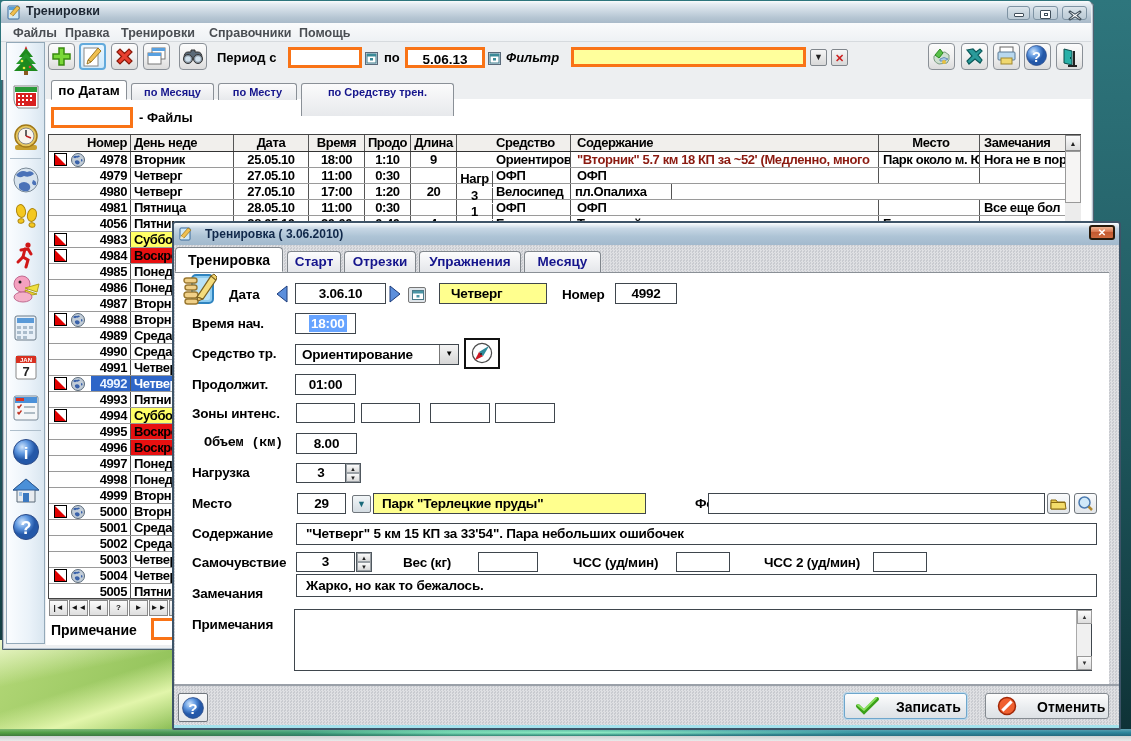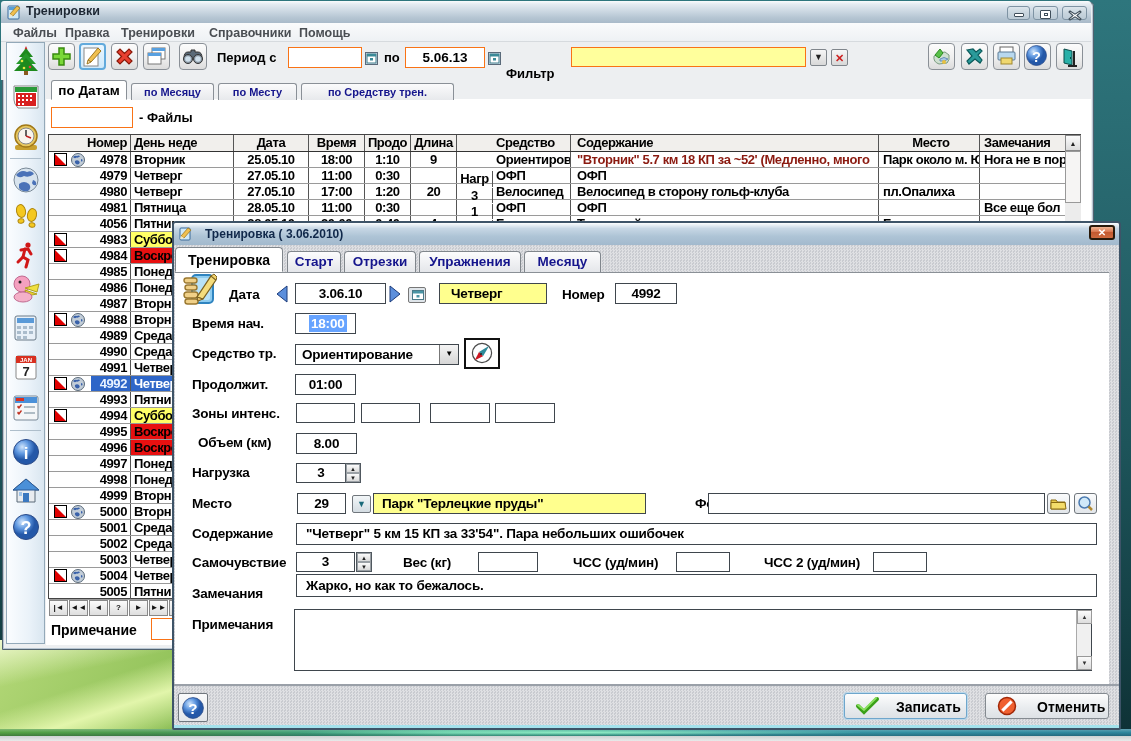--- a/index.html
+++ b/index.html
@@ -30,21 +30,21 @@
  background:linear-gradient(180deg,#fafcfd 0%,#e4ebf1 15%,#cdd9e3 45%,#b6c6d3 75%,#a9bac9 100%);}
 #mwtxt{left:26px;top:4px;font-size:12.5px;color:#1d2733;font-weight:bold;}
 .wbtn{top:6px;height:14px;border:1px solid #7e93a3;border-radius:3px;
  background:linear-gradient(180deg,#dde6ec 0%,#c8d5de 50%,#bccbd6 100%);
  text-align:center;}
 #menu{left:1px;top:23px;width:1090px;height:19px;background:linear-gradient(180deg,#fafbfc,#eef1f4);border-bottom:1px solid #d6dade;}
 .mi{position:absolute;top:26px;font-size:12.5px;font-weight:bold;color:#4a4e53;}
 
 .tbtn{top:43px;height:27px;border:1px solid #8a9097;border-radius:4px;
  background:linear-gradient(180deg,#fcfcfc 0%,#efefef 55%,#dcdcdc 100%);}
-.inp{position:absolute;background:#fff;border:1px solid #f97316;}
+.inp{position:absolute;background:#fff;border:3px solid #f97316;}
 .lbl{position:absolute;font-size:13px;font-weight:bold;color:#000;white-space:nowrap;}
 
 #sbar{left:6px;top:42px;width:39px;height:602px;border:1px solid #93a9b9;
  background:linear-gradient(90deg,#fbfdff 0%,#eaf2f9 60%,#d9e6f0 100%);}
 .sic{position:absolute;left:4px;width:30px;height:30px;}
 #page{left:46px;top:99px;width:1045px;height:546px;background:#fff;}
 
 .tab{position:absolute;font-size:11px;font-weight:bold;text-align:center;
  border:1px solid #8a9097;border-bottom:none;border-radius:3px 3px 0 0;}
 
@@ -161,21 +161,21 @@
     </svg></div>
 <div class="lbl" style="left:384px;top:50px;">по</div>
 <div class="inp" style="left:405px;top:47px;width:80px;height:21px;font-size:13.5px;font-weight:bold;text-align:center;line-height:19px;">5.06.13</div>
 <div class="abs" id="cal2" style="left:488px;top:51px;width:13px;height:13px;">
  <svg width="13" height="13" viewBox="0 0 13 13">
       <rect x="0.5" y="0.5" width="12" height="12" fill="#dce6ee" stroke="#5a6a7a"></rect>
       <rect x="2" y="2" width="9" height="9" fill="#fff" stroke="#3a7a8a"></rect>
       <rect x="2" y="2" width="9" height="2.5" fill="#3a8a98"></rect>
       <rect x="5" y="6" width="3" height="2.5" fill="#3a8a98"></rect>
     </svg></div>
-<div class="lbl" style="left:506px;top:66px;">Фильтр</div>
+<div class="lbl" style="left:506px;top:50px;font-style:italic;">Фильтр</div>
 <div class="inp" style="left:571px;top:47px;width:235px;height:20px;background:#ffff9c;"></div>
 <div class="abs" style="left:810px;top:49px;width:17px;height:17px;border:1px solid #80868c;border-radius:2px;background:linear-gradient(180deg,#f6f6f6,#d8d8d8);text-align:center;line-height:15px;font-size:9px;font-weight:bold;color:#222;">▼</div>
 <div class="abs" style="left:831px;top:49px;width:17px;height:17px;border:1px solid #80868c;border-radius:2px;background:linear-gradient(180deg,#f6f6f6,#d8d8d8);text-align:center;line-height:16px;font-size:11px;font-weight:bold;color:#c22;">✕</div>
 <div class="abs tbtn" style="left:928px;width:27px;" id="bt-nat">
  <svg width="21" height="21" viewBox="0 0 21 21" style="margin:2px;">
       <path d="M3 10 Q2 16 8 18 L16 17 Q19 14 18 9 L14 6 L8 7 Z" fill="#cfe0d0" stroke="#7a9a80"></path>
       <path d="M4 9 L9 3 L12 7 L8 12 Z" fill="#58c048" stroke="#2a8a20"></path>
       <path d="M9 13 Q13 10 17 13 Q14 16 9 15 Z" fill="#a8c8e8" stroke="#6a90b8"></path>
       <circle cx="13" cy="16" r="2" fill="#e8c040"></circle>
     </svg></div>
@@ -334,21 +334,21 @@
 <svg class="sic" style="top:469px;" viewBox="0 0 30 30">
  <circle cx="15" cy="15" r="12.5" fill="url(#big)" stroke="#2a4a88"></circle>
  <text x="15" y="22" font-size="18" fill="#fff" text-anchor="middle" font-weight="bold" font-family="Liberation Sans">?</text>
 </svg>
 </div>
 
 <div class="abs" id="page"></div>
 <div class="abs tab" style="left:51px;top:80px;width:76px;height:20px;background:#fff;color:#000;font-size:13.5px;line-height:19px;border-bottom:1px solid #fff;z-index:2;">по Датам</div>
 <div class="abs tab" style="left:131px;top:83px;width:83px;height:17px;background:linear-gradient(180deg,#fbfbfc,#e7e9ec);color:#15158c;line-height:16px;">по Месяцу</div>
 <div class="abs tab" style="left:218px;top:83px;width:79px;height:17px;background:linear-gradient(180deg,#fbfbfc,#e7e9ec);color:#15158c;line-height:16px;">по Месту</div>
-<div class="abs tab" style="left:301px;top:83px;width:153px;height:17px;background:linear-gradient(180deg,#fbfbfc,#e7e9ec);color:#15158c;line-height:16px;">по Средству трен.</div>
+<div class="abs tab" style="left:301px;top:83px;width:153px;height:33px;background:linear-gradient(180deg,#fbfbfc,#e7e9ec);color:#15158c;line-height:16px;">по Средству трен.</div>
 <div class="inp" style="left:51px;top:107px;width:82px;height:21px;"></div>
 <div class="lbl" style="left:139px;top:110px;">- Файлы</div>
 
 <div class="abs" id="tbl">
 <div id="thead">
       <div class="trow">
 <div class="c0">Номер</div>
         <div class="c1">День неде</div>
         <div class="c2">Дата</div>
         <div class="c3">Время</div>
@@ -410,21 +410,20 @@
           <span class="icp"></span>
           <span>4980</span>
         </div>
         <div class="c1">Четверг</div>
         <div class="c2">27.05.10</div>
         <div class="c3">17:00</div>
         <div class="c4">1:20</div>
         <div class="c5">20</div>
         <div class="c6">2</div>
         <div class="c7">Велосипед</div>
-        <div class="c8">Велосипед в сторону гольф-клуба</div>
         <div class="c9">пл.Опалиха</div>
         <div class="c10"></div>
       </div>
 <div class="trow">
         <div class="c0">
           <span class="icp"></span>
           <span>4981</span>
         </div>
         <div class="c1">Пятница</div>
         <div class="c2">28.05.10</div>
@@ -969,21 +968,21 @@
 
 <div class="dlbl" style="left:192px;top:377px;">Продолжит.</div>
 <div class="dinp cinp" style="left:295px;top:374px;width:61px;height:21px;line-height:19px;">01:00</div>
 
 <div class="dlbl" style="left:192px;top:406px;">Зоны интенс.</div>
 <div class="dinp" style="left:296px;top:403px;width:59px;height:20px;"></div>
 <div class="dinp" style="left:361px;top:403px;width:59px;height:20px;"></div>
 <div class="dinp" style="left:430px;top:403px;width:60px;height:20px;"></div>
 <div class="dinp" style="left:495px;top:403px;width:60px;height:20px;"></div>
 
-<div class="dlbl" style="left:198px;top:435px;">Объем (км)</div>
+<div class="dlbl" style="left:204px;top:435px;font-family:Liberation Mono, monospace;">Объем (км)</div>
 <div class="dinp cinp" style="left:296px;top:433px;width:61px;height:21px;line-height:19px;">8.00</div>
 
 <div class="dlbl" style="left:192px;top:465px;">Нагрузка</div>
 <div class="dinp cinp" style="left:296px;top:463px;width:50px;height:20px;line-height:18px;">3</div>
 <div class="spin" style="left:345px;top:463px;height:20px;">
       <i style="top:0;">▲</i>
       <i style="top:9px;">▼</i>
     </div>
 
 <div class="dlbl" style="left:192px;top:496px;">Место</div>

